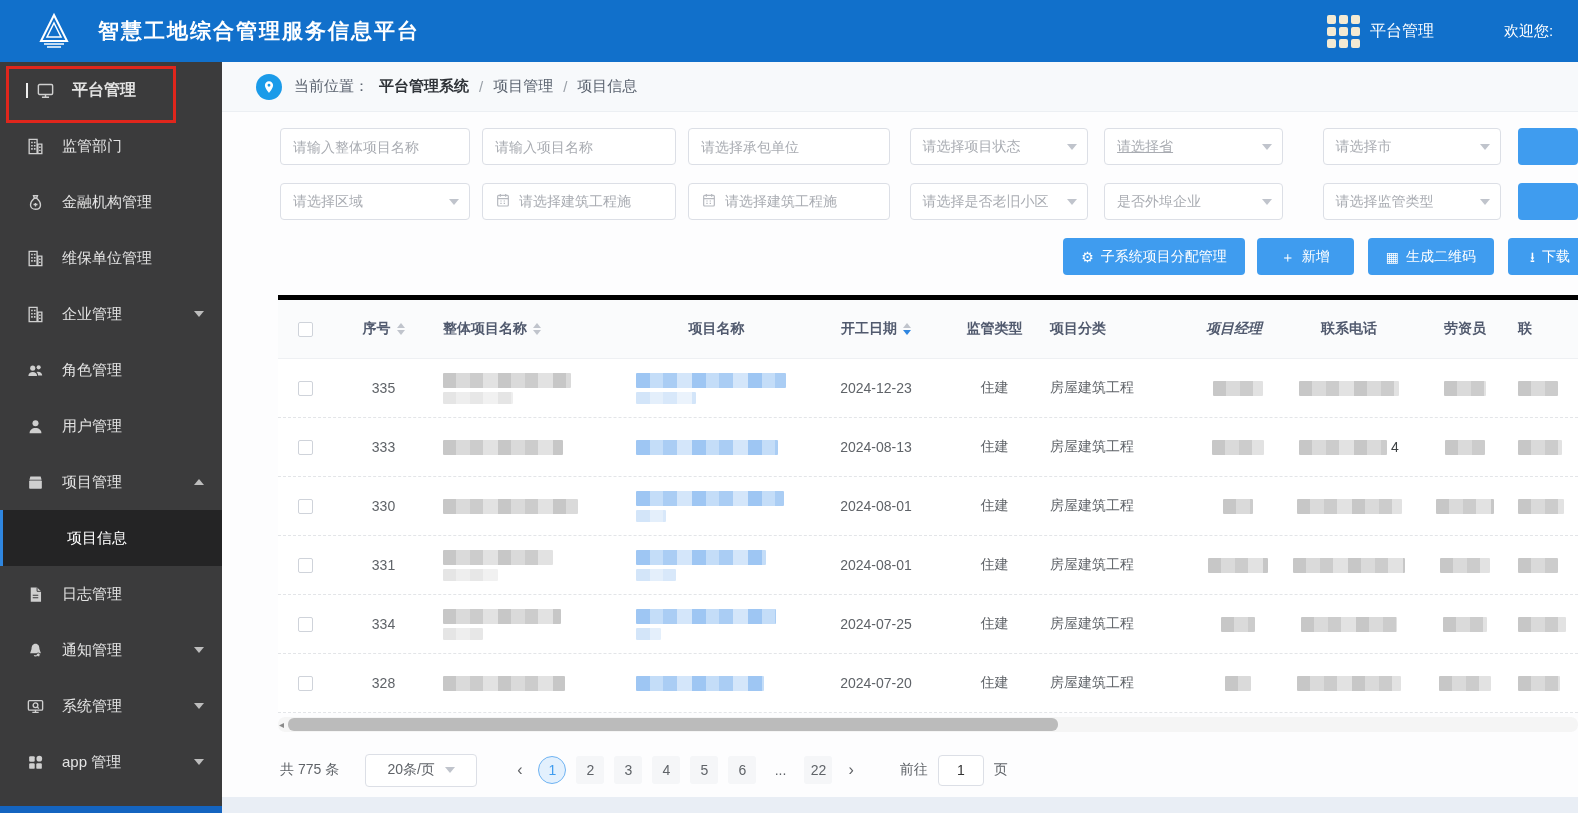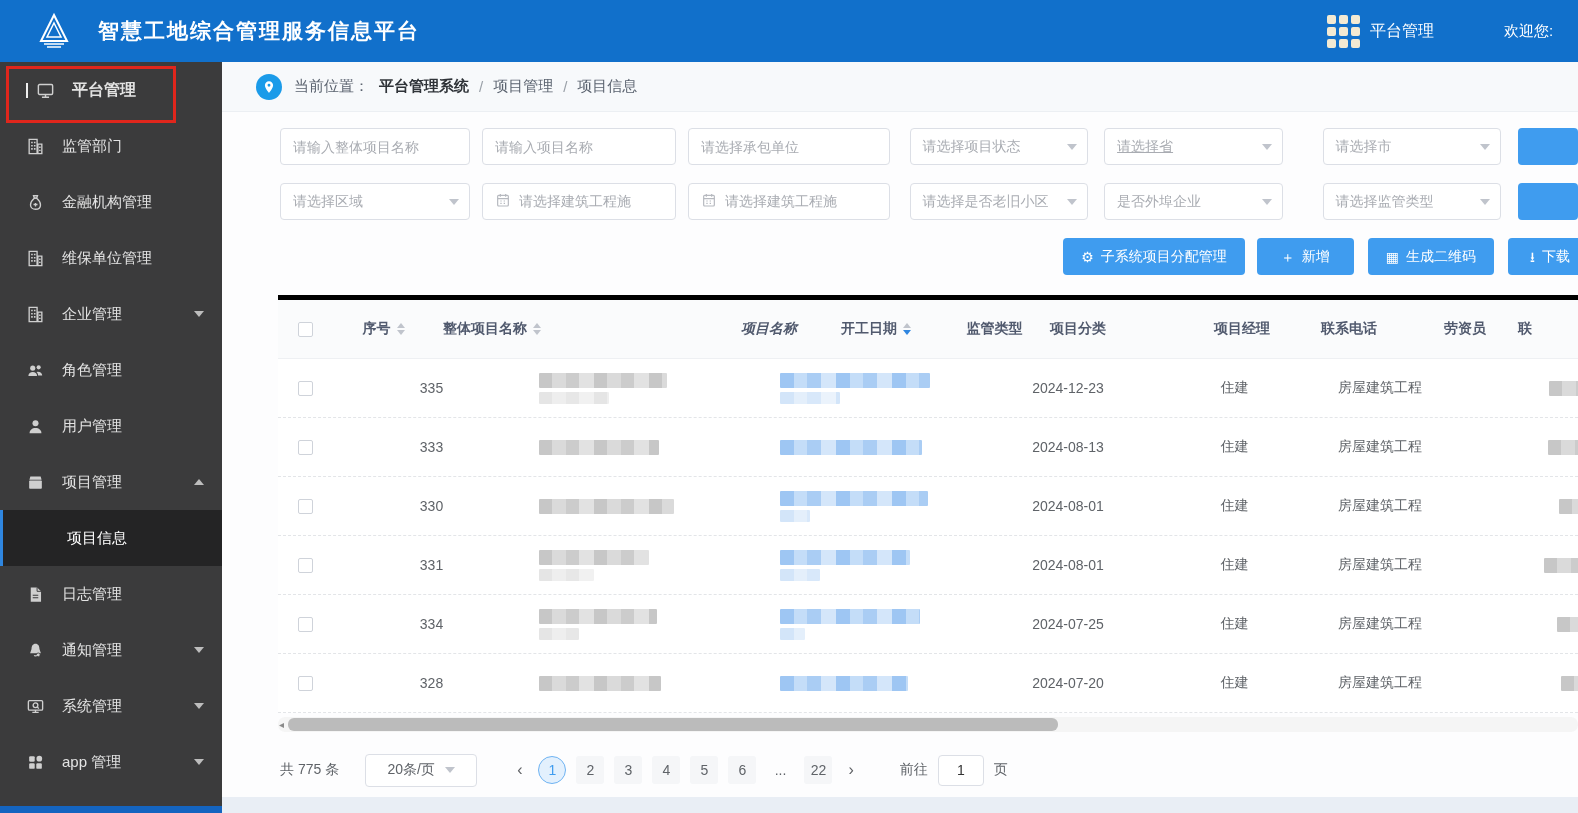--- a/index.html
+++ b/index.html
@@ -51,21 +51,21 @@
   
   .actions { display:flex; justify-content:flex-end; align-items:center; padding-right:0; margin-top:0; height:37px; }
   .a-btn { height:37px; background:#3f9cef; color:#fff; border:none; border-radius:4px; font-size:14px; display:flex; align-items:center; justify-content:center; gap:7px; padding:0 18px; cursor:pointer; font-family:inherit; white-space:nowrap; }
   .a-btn .ic { font-size:14px; line-height:1; }
 
   
   .table-wrap { margin:20px 0 0 56px; width:1300px; }
   .t-header { display:flex; background:#fafbfc; border-top:5px solid #000000; border-bottom:1px solid #eef0f3; height:64px; align-items:center; }
   .t-cell { font-size:14px; color:#515a6e; padding:0 8px; display:flex; align-items:center; overflow:hidden; white-space:nowrap; flex:0 0 auto; }
   .t-header .t-cell { font-weight:bold; }
-  .t-row { display:flex; align-items:center; height:59px; border-bottom:1px dashed #e3e5e8; background:#fff;gap:48px; }
+  .t-row { display:flex; align-items:center; height:59px; border-bottom:1px dashed #e3e5e8; background:#fff; }
   .t-row .t-cell { color:#5f6368; height:100%; }
   .chk { width:15px; height:15px; border:1px solid #cfd3da; border-radius:2px; background:#fff; }
   .sorters { display:inline-flex; flex-direction:column; gap:2px; margin-left:6px; }
   .s-up { width:0; height:0; border-left:4px solid transparent; border-right:4px solid transparent; border-bottom:5px solid #c0c4cc; }
   .s-dn { width:0; height:0; border-left:4px solid transparent; border-right:4px solid transparent; border-top:5px solid #c0c4cc; }
   .s-dn.active { border-top-color:#2f86e0; }
   .redact { border-radius:1px; background-image:
       repeating-linear-gradient(90deg,#c7c7c7 0 13px,#dadada 13px 27px,#cccccc 27px 40px,#e2e2e2 40px 55px),
       repeating-linear-gradient(0deg,rgba(255,255,255,.35) 0 7px,rgba(0,0,0,.05) 7px 14px);
     height:15px; }
@@ -366,37 +366,37 @@
               <span class="s-dn"></span>
             </span>
           </div>
           <div class="t-cell" style="width: 193px; justify-content: flex-start;">
             <span>整体项目名称</span>
             <span class="sorters">
               <span class="s-up"></span>
               <span class="s-dn"></span>
             </span>
           </div>
-          <div class="t-cell" style="width: 177px; justify-content: flex-end; font-style: italic;">
+          <div class="t-cell" style="width: 177px; justify-content: center;">
             <span>项目名称</span>
           </div>
           <div class="t-cell" style="width: 142px; justify-content: center;">
             <span>开工日期</span>
             <span class="sorters">
               <span class="s-up"></span>
               <span class="s-dn active"></span>
             </span>
           </div>
           <div class="t-cell" style="width: 95px; justify-content: center;">
             <span>监管类型</span>
           </div>
           <div class="t-cell" style="width: 156px; justify-content: flex-start;">
             <span>项目分类</span>
           </div>
-          <div class="t-cell" style="width: 80px; justify-content: flex-end;">
+          <div class="t-cell" style="width: 80px; justify-content: flex-start; font-style: italic;">
             <span>项目经理</span>
           </div>
           <div class="t-cell" style="width: 142px; justify-content: center;">
             <span>联系电话</span>
           </div>
           <div class="t-cell" style="width: 90px; justify-content: center;">
             <span>劳资员</span>
           </div>
           <div class="t-cell" style="width: 68px; justify-content: flex-start;">
             <span>联</span>

